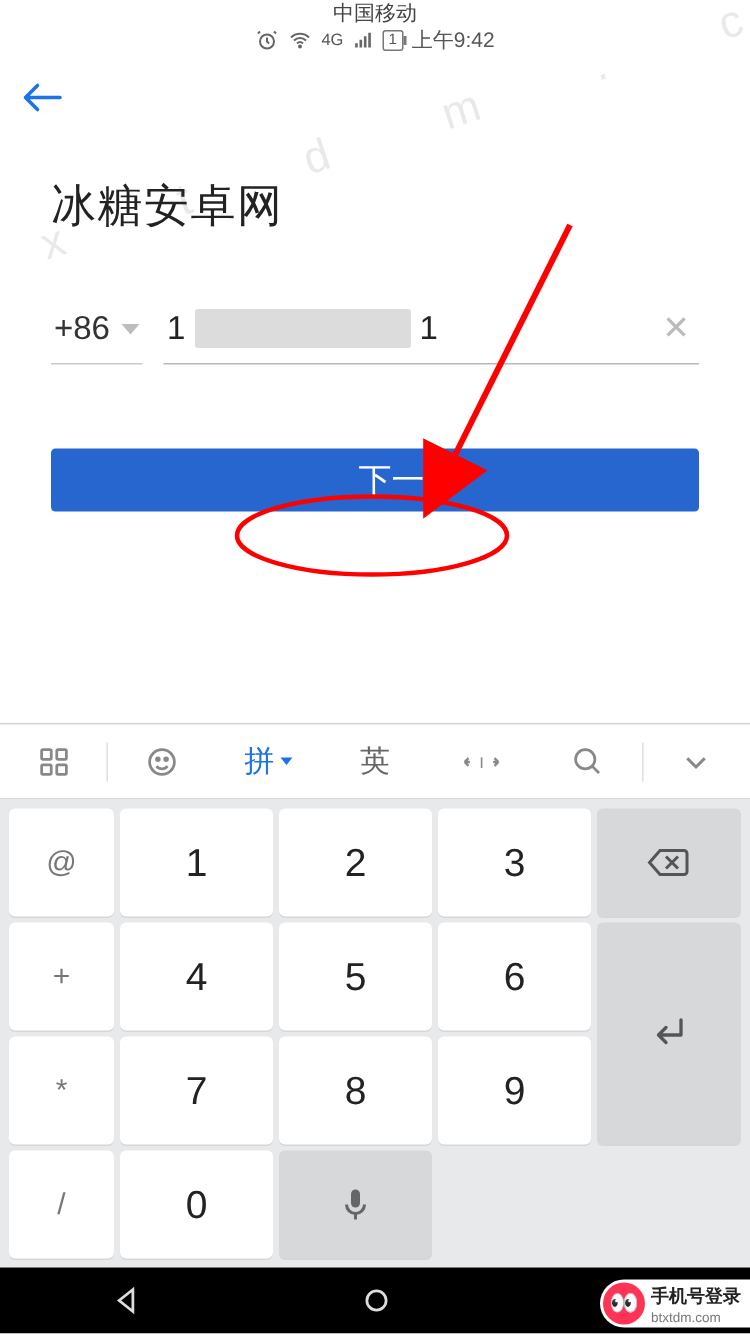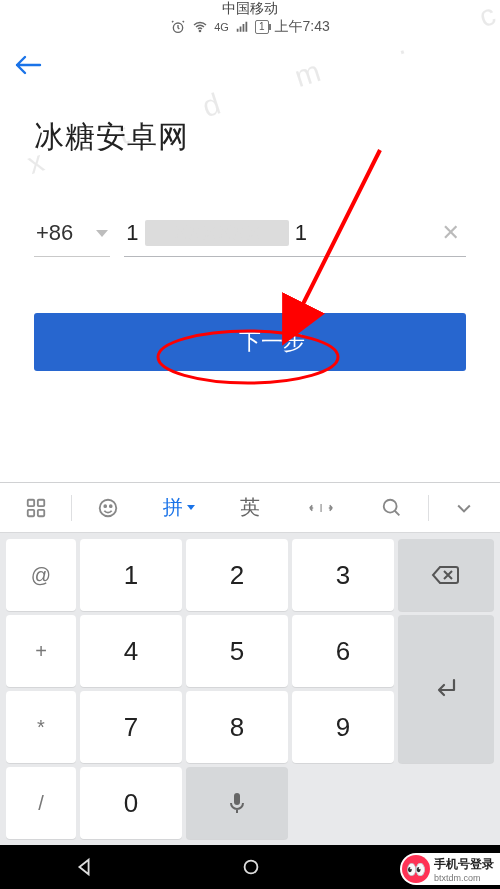--- a/index.html
+++ b/index.html
@@ -15,28 +15,28 @@
 
   
   .back-row { padding: 24px 14px 8px; }
   .back-arrow { color:#1a73e8; font-size:26px; }
 
   
   .page-title { font-size: 30px; color:#222; padding: 26px 34px 40px; letter-spacing:1px; }
 
   
   .phone-row { display:flex; align-items:flex-end; margin:0 34px 18px; gap:14px; }
-  .country { display:flex; align-items:center; gap:23px; border-bottom:1px solid #c9c9c9; padding:8px 2px 10px; font-size:22px; color:#333;margin-top:14px; }
+  .country { display:flex; align-items:center; gap:8px; border-bottom:1px solid #c9c9c9; padding:8px 2px 10px; font-size:22px; color:#333; }
   .country .caret { width:0;height:0;border-left:6px solid transparent;border-right:6px solid transparent;border-top:7px solid #bdbdbd; }
   .phone-input { flex:1; display:flex; align-items:center; border-bottom:1px solid #b6b8bc; padding:8px 2px 10px; font-size:22px; color:#222; gap:6px; }
   .phone-input .masked { background:#dcdcdc; color:#dcdcdc; padding:0 28px; border-radius:2px; user-select:none; }
   .clear-x { color:#bbb; font-size:22px; padding:0 4px; margin-left:auto; }
 
   
-  .primary-btn { margin:56px 34px 0; background:#2766cf; color:#fff; height:58px; display:flex; align-items:center; justify-content:center; font-size:22px; border-radius:3px; position:relative;padding-left:44px; }
+  .primary-btn { margin:56px 34px 0; background:#2766cf; color:#fff; height:42px; display:flex; align-items:center; justify-content:center; font-size:22px; border-radius:3px; position:relative;padding-left:44px; }
 
   
   .anno { position:absolute; pointer-events:none; }
 
   
   .kbd { position:absolute; left:0; right:0; bottom:0; background:#e8e9eb; border-top:1px solid #d0d1d3; }
   .kbd-toolbar { height:50px; display:flex; align-items:center; border-bottom:1px solid #d8d9db; background:#fff; }
   .kbd-toolbar .tb-item { flex:1; display:flex; align-items:center; justify-content:center; color:#666; font-size:20px; position:relative; }
   .kbd-toolbar .tb-item.active { color:#1a73e8; }
   .kbd-toolbar .tb-item .sub-caret { width:0;height:0;border-left:4px solid transparent;border-right:4px solid transparent;border-top:5px solid #1a73e8; margin-left:4px; }
@@ -85,21 +85,21 @@
           <circle cx="12" cy="18" r="1" fill="#666"></circle>
         </svg>
     </span>
     <span style="font-size:11px;">4G</span>
     <span class="icon-wrap">
       <svg width="14" height="14" viewBox="0 0 24 24" fill="#666">
           <path d="M3 20h3v-5H3v5zm5 0h3V11H8v9zm5 0h3V7h-3v13zm5 0h3V3h-3v17z"></path>
         </svg>
     </span>
     <span class="batt">1</span>
-    <span>上午7:43</span>
+    <span>上午9:42</span>
   </div>
 </div>
 
 <div class="back-row">
   <span class="back-arrow">
     <svg width="28" height="22" viewBox="0 0 28 22" fill="none" stroke="#1a73e8" stroke-width="2.4" stroke-linecap="round" stroke-linejoin="round">
         <path d="M26 11H3M11 3L3 11l8 8"></path>
       </svg>
   </span>
 </div>

